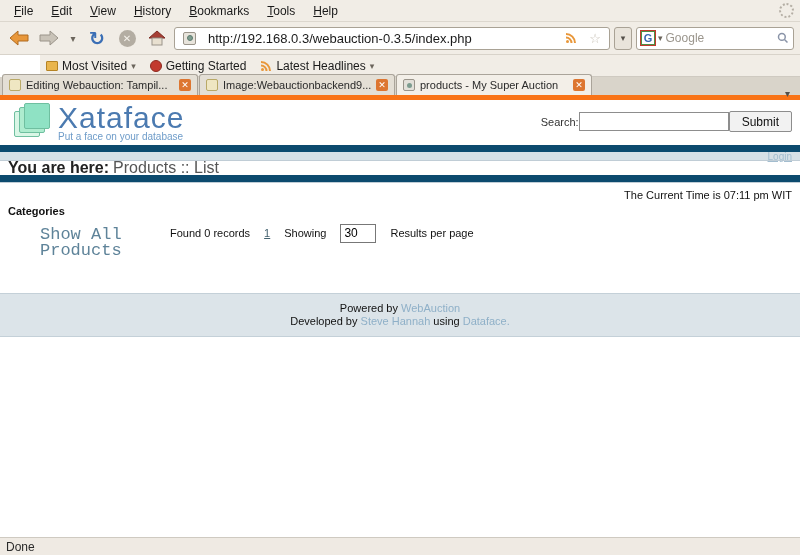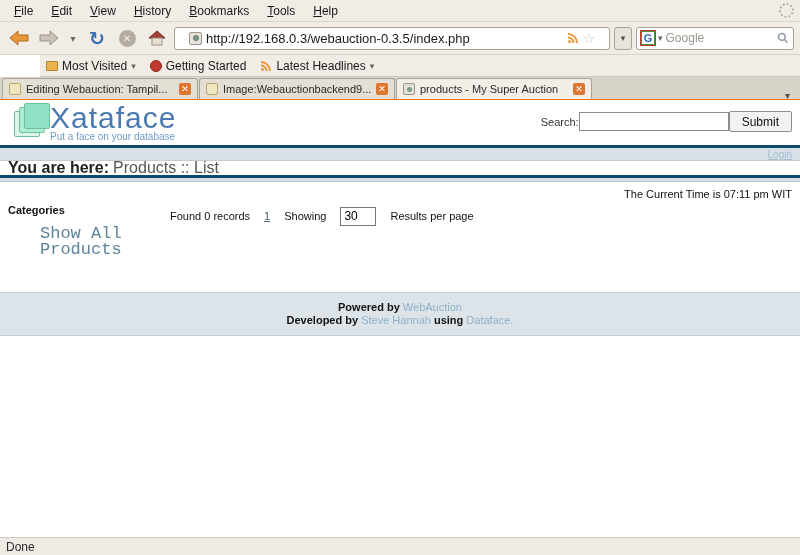--- a/index.html
+++ b/index.html
@@ -27,21 +27,21 @@
   }
   .nav-btn { display:flex; align-items:center; justify-content:center;
     width:26px; height:26px; border-radius:3px; }
   .nav-chevron { width:14px; font-size:10px; color:#6b655c; text-align:center; }
   .reload-glyph { font-size:19px; font-weight:bold; color:#3b6fb5; line-height:1; }
   .stop-circle { width:17px; height:17px; border-radius:50%; background:#b3ada2;
     color:#f4f1ea; font-size:10px; font-weight:bold; display:flex;
     align-items:center; justify-content:center; }
   .urlbar {
     flex:1; height:23px; background:#fff; border:1px solid #a9a295;
-    border-radius:3px; display:flex; align-items:center; padding:0 14px; gap:4px;
+    border-radius:3px; display:flex; align-items:center; padding:0 8px; gap:12px;
   }
   .favicon { width:13px; height:13px; border:1px solid #9a948a; border-radius:2px;
     background:#e8e4dc; display:flex; align-items:center; justify-content:center; }
   .favicon i { display:block; width:6px; height:6px; border-radius:50%;
     background:#7d9c8f; border:1px solid #5c7a6e; }
   .urlinput { flex:1; border:none; outline:none; font-size:13px; color:#1a1a1a;
     font-family:inherit; background:transparent; }
   .star-glyph { color:#c9c3b8; font-size:13px; line-height:1; }
   .url-drop { width:18px; height:23px; background:#e9e4db; border:1px solid #a9a295;
     border-radius:3px; font-size:9px; color:#55504a; }
@@ -63,21 +63,21 @@
   }
   .bm-item { display:flex; align-items:center; gap:4px; font-size:12px; color:#1a1a1a; }
   .bm-folder { width:12px; height:10px; background:#e9b54d; border:1px solid #b58324;
     border-radius:1px; }
   .bm-start { width:12px; height:12px; border-radius:50%; background:#c23a2e;
     border:1px solid #8e2a20; }
   .bm-caret { font-size:9px; color:#6b655c; }
 
   
   .tabstrip {
-    height:23px; background:#d9d4ca; border-bottom:1px solid #f97316;
+    height:23px; background:#d9d4ca; border-bottom:5px solid #f97316;
     display:flex; align-items:flex-end; padding:14px 2px 0 2px; flex:0 0 23px;
   }
   .tab {
     height:21px; display:flex; align-items:center; gap:5px; padding:0 6px;
     border:1px solid #aaa49a; border-bottom:none; border-radius:3px 3px 0 0;
     background:#e4dfd5; margin-right:1px; width:196px;
   }
   .tab.active { background:#f3efe8; }
   .tab-label { flex:1; font-size:11px; color:#2a2a2a; white-space:nowrap;
     overflow:hidden; }
@@ -90,63 +90,63 @@
     background:#dd7631; color:#fff; font-size:9px; font-weight:bold; line-height:12px;
     text-align:center; }
   .tab-list-btn { margin-left:auto; align-self:center; font-size:10px; color:#55504a;
     padding:0 8px; }
 
   
   .content { flex:1; background:#fff; display:flex; flex-direction:column;
     overflow:hidden; }
   .page-header { height:45px; display:flex; align-items:flex-start;
     justify-content:space-between; padding:3px 8px 0 8px; }
-  .logo { display:flex; gap:0; }
+  .logo { display:flex; gap:8px; }
   .logo-icon { position:relative; width:42px; height:40px; }
   .logo-icon .sq { position:absolute; width:26px; height:26px; border-radius:2px;
     border:1px solid #6fbfa0; }
   .logo-icon .sq1 { right:0; top:0; background:#8fe2c4; }
   .logo-icon .sq2 { right:5px; top:4px; background:#aeeccf; }
   .logo-icon .sq3 { right:10px; top:8px; background:#d9f6e6; }
   .logo-title { font-size:30px; color:#4b7ab0; line-height:30px; letter-spacing:1px; }
   .logo-tagline { font-size:10px; color:#6e9cc9; margin-top:-2px; }
   .page-search { display:flex; align-items:center; margin-top:8px; }
   .page-search label { font-size:11px; color:#333; }
   .site-search-input { width:150px; height:19px; border:1px solid #8d8d8d;
     font-size:12px; padding:0 3px; font-family:inherit; }
   .submit-btn { height:21px; padding:0 12px; font-size:12px; font-family:inherit;
     background:#f2f2f2; border:1px solid #8d8d8d; border-radius:2px; color:#111; }
 
-  .bar { background:#d7e0e6; border-top:3px solid #0c4a6e; border-bottom:1px solid #c0cdd6; }
+  .bar { background:#d7e0e6; border-top:7px solid #0c4a6e; border-bottom:1px solid #c0cdd6; }
   .bar-login { height:16px; display:flex; align-items:center;
     justify-content:flex-end; padding:0 8px; }
   .login-link { font-size:10px; color:#a3bdcf; text-decoration:underline; }
   .breadcrumb-row { height:14px; display:flex; align-items:center; gap:4px;
     padding:0 8px; font-size:16px; }
   .breadcrumb-label { font-weight:bold; color:#222; }
   .breadcrumb-path { color:#555; }
   .bar-thin { height:7px; }
 
   .time-row { text-align:right; font-size:11px; color:#111; padding:6px 8px 0 0; }
-  .content-cols { display:flex; padding-top:4px; }
+  .content-cols { display:flex; padding-top:4px;align-items:center; }
   .sidebar { width:170px; padding-left:8px; }
   .cat-heading { font-size:11px; font-weight:bold; color:#111; }
   .showall { display:block; width:84px; margin:10px 0 0 32px; font-size:17px;
     color:#5e8399; text-decoration:none; line-height:16px;font-family:Liberation Mono, monospace; }
   .main { flex:1; display:flex; align-items:center; gap:14px; font-size:11px;
     color:#111; padding-top:2px; height:22px; }
   .page-num { color:#44626f; text-decoration:underline; }
   .perpage-input { width:36px; height:19px; border:1px solid #777; font-size:12px;
     padding:0 3px; font-family:inherit; }
 
   .footer { margin-top:34px; background:#dce4e9; border-top:1px solid #c4d0d8;
     border-bottom:1px solid #c4d0d8; text-align:center; font-size:11px;
     padding:7px 0 8px 0; color:#111; }
   .footer div { line-height:12px; margin:1px 0; }
-  .footer b { font-weight:bold; color:#111; }
+  .footer b { font-weight:normal; color:#111; }
   .footer a { color:#8fb0c8; text-decoration:none; }
 
   
   .statusbar { height:18px; background:#efeae3; border-top:1px solid #cfcac1;
     display:flex; align-items:center; padding:0 6px; font-size:12px; color:#2a2a2a;
     flex:0 0 18px; }
 </style>
 </head>
 <body>
 

